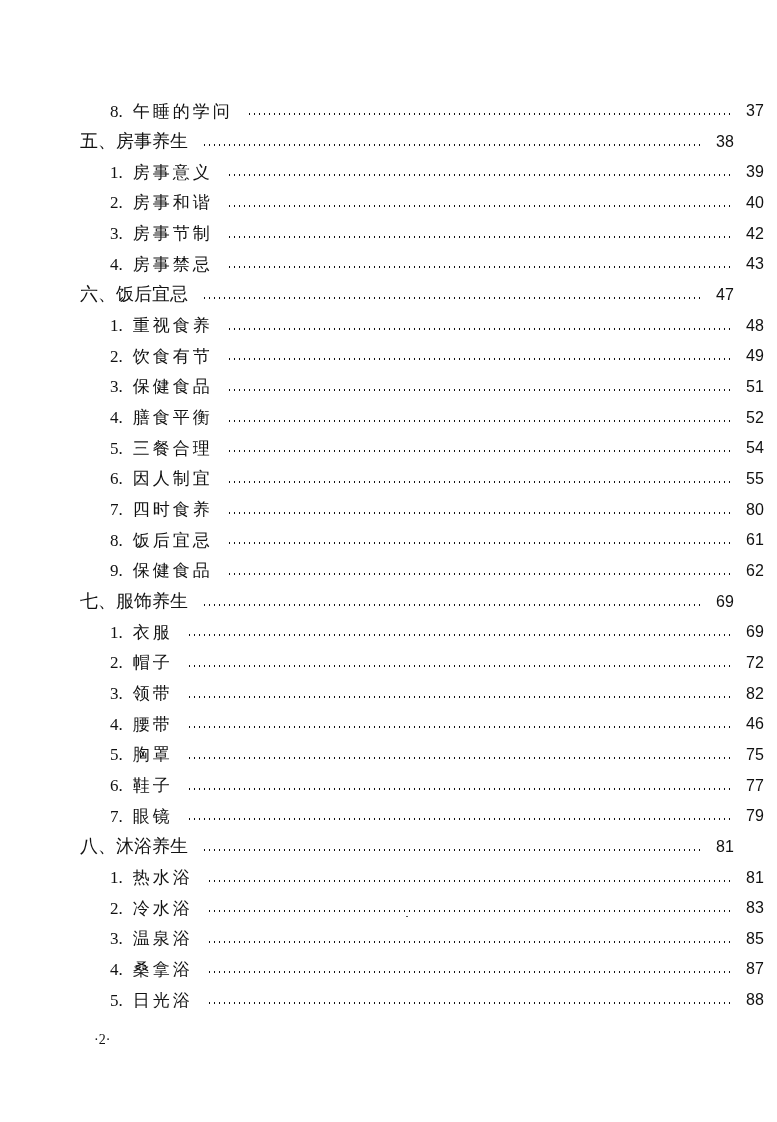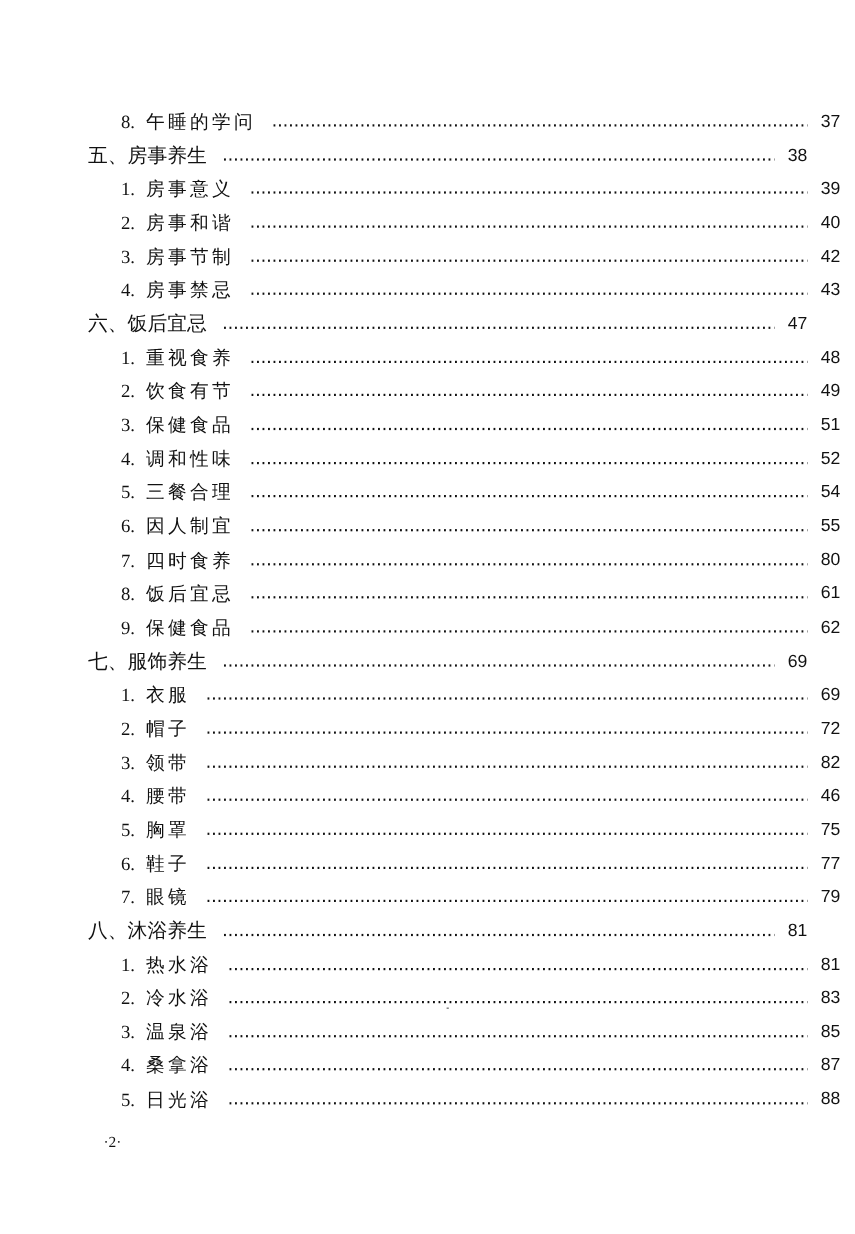--- a/index.html
+++ b/index.html
@@ -6,21 +6,21 @@
   body { width: 777px; height: 1122px; position: relative; overflow: hidden;
          font-family: "DejaVu Serif", "Liberation Serif", serif; color: #111; }
   .toc { position: absolute; left: 0; top: 96px; width: 777px; }
   .row { position: absolute; left: 0; width: 777px; height: 30px; display: flex; align-items: center; }
   .row .label { white-space: nowrap; font-size: 17px; line-height: 30px; }
   .row.section .label { font-size: 18px; }
   .row.section { padding-left: 80px; }
   .row.item { padding-left: 110px; }
   .row .num-prefix { font-family: "Liberation Serif", serif; font-size: 17px; margin-right: 10px; }
   .row .title { letter-spacing: 3px; }
-  .row.section .title { letter-spacing: 0px; }
+  .row.section .title { letter-spacing: 0px; font-family: Liberation Mono, monospace; }
   .row .leader { flex: 1; margin: 0 10px 0 14px; height: 2px;
      background-image: radial-gradient(circle, #111 0.9px, transparent 1.1px);
      background-size: 5px 2px; background-repeat: repeat-x; position: relative; top: 3px; }
   .row .page { font-family: "Liberation Sans", sans-serif; font-size: 16px; width: 22px; text-align: center; margin-right: 121px; }
   .footer { position: absolute; left: 94px; top: 1032px; font-family: "Liberation Serif", serif; font-size: 14px; }
   .stray-dot { position: absolute; left: 406px; top: 916px; width: 2px; height: 1px; background: #555; }
 </style>
 </head>
 <body>
 
@@ -69,21 +69,21 @@
       <span class="label"><span class="num-prefix">2.</span><span class="title">饮食有节</span></span>
       <span class="leader"></span>
       <span class="page">49</span>
     </div>
     <div class="row item" style="top: 275.94px;">
       <span class="label"><span class="num-prefix">3.</span><span class="title">保健食品</span></span>
       <span class="leader"></span>
       <span class="page">51</span>
     </div>
     <div class="row item" style="top: 306.6px;">
-      <span class="label"><span class="num-prefix">4.</span><span class="title">调和性味</span></span>
+      <span class="label"><span class="num-prefix">4.</span><span class="title">膳食平衡</span></span>
       <span class="leader"></span>
       <span class="page">52</span>
     </div>
     <div class="row item" style="top: 337.26px;">
       <span class="label"><span class="num-prefix">5.</span><span class="title">三餐合理</span></span>
       <span class="leader"></span>
       <span class="page">54</span>
     </div>
     <div class="row item" style="top: 367.92px;">
       <span class="label"><span class="num-prefix">6.</span><span class="title">因人制宜</span></span>

